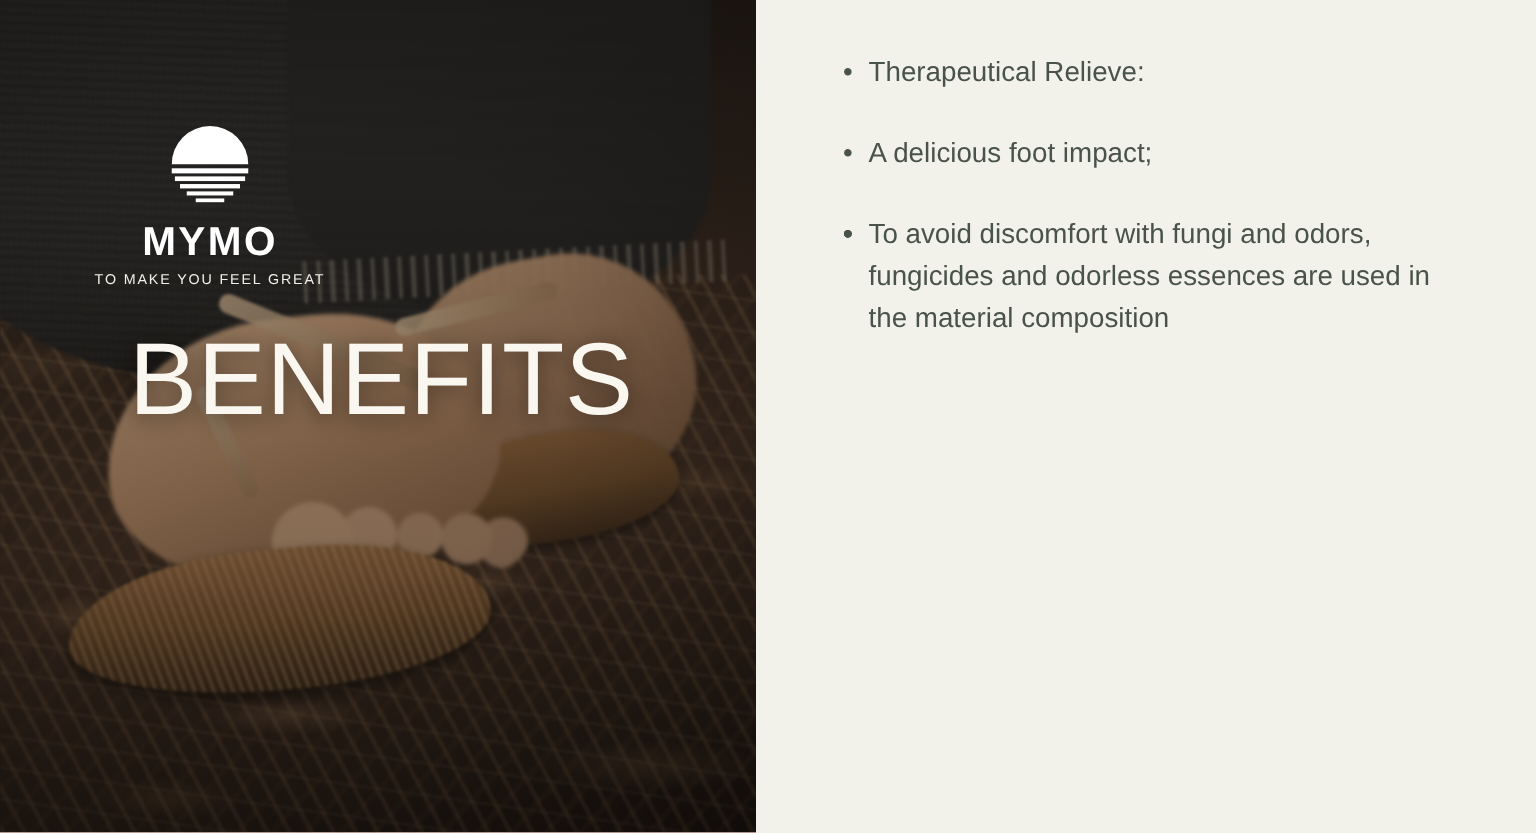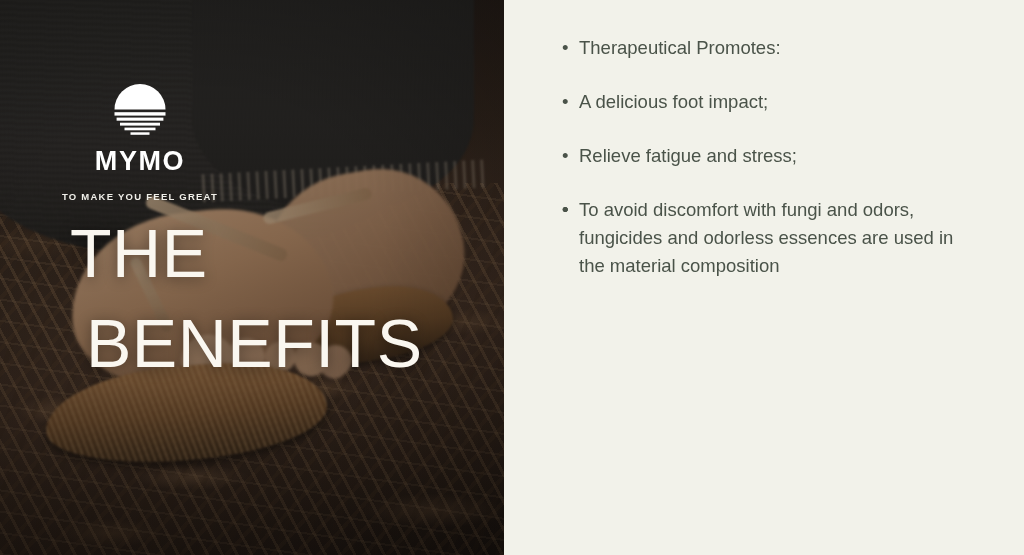--- a/index.html
+++ b/index.html
@@ -191,23 +191,23 @@
   .logo-word {
     color: #FFFFFF;
     font-size: 27px;
     font-weight: 700;
     letter-spacing: 1.6px;
     line-height: 1;
   }
   .logo-tagline {
     color: #F0EFE9;
     font-size: 9.5px;
-    font-weight: 700;
+    font-weight: 400;
     letter-spacing: 1.25px;
-    margin-top: 17px;
+    margin-top: 7px;
     line-height: 1;
   }
 
   
   .headline {
     position: absolute;
     left: 70px;
     top: 208px;
     z-index: 4;
     color: #FAF7F0;
@@ -284,29 +284,28 @@
         <rect x="7.6" y="33.6" width="46.8" height="3.1" fill="#FFFFFF"></rect>
         <rect x="11.0" y="38.7" width="40.0" height="2.9" fill="#FFFFFF"></rect>
         <rect x="15.5" y="43.6" width="31.0" height="2.7" fill="#FFFFFF"></rect>
         <rect x="21.5" y="48.3" width="19.0" height="2.5" fill="#FFFFFF"></rect>
       </svg>
       <div class="logo-word">MYMO</div>
       <div class="logo-tagline">TO MAKE YOU FEEL GREAT</div>
     </div>
 
     <div class="headline">
-      <span class="ln ln1">THE</span>
       <span class="ln ln2">BENEFITS</span>
     </div>
   </div>
 
   <div class="content-panel">
     <ul class="benefit-list">
-        <li class="benefit-item"><span class="bullet">•</span><span>Therapeutical Promotes:</span></li>
+        <li class="benefit-item"><span class="bullet">•</span><span>Therapeutical Relieve:</span></li>
         <li class="benefit-item"><span class="bullet">•</span><span>A delicious foot impact;</span></li>
-        <li class="benefit-item"><span class="bullet">•</span><span>Relieve fatigue and stress;</span></li>
+        <li class="benefit-item"><span class="bullet">•</span></li>
         <li class="benefit-item"><span class="bullet">•</span></li>
         <li class="benefit-item"><span class="bullet">•</span></li>
         <li class="benefit-item"><span class="bullet">•</span><span>To avoid discomfort with fungi and odors, fungicides and odorless essences are used in the material composition</span></li>
       </ul>
   </div>
 
 </div>
 
 </body></html>

